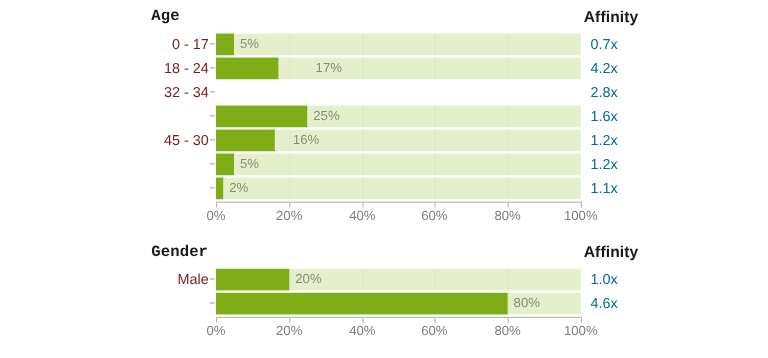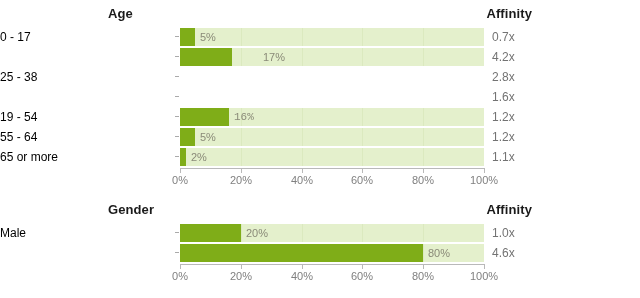--- a/index.html
+++ b/index.html
@@ -27,26 +27,27 @@
   
   .panel-header {
     position: absolute;
     top: 6px;
     left: 0;
     width: 640px;
     height: 20px;
   }
   .section-title {
     position: absolute;
-    left: 108px;
+    left: 126px;
     top: 0;
     font-size: 13px;
     font-weight: bold;
     color: #1a1a1a;
     letter-spacing: 0.1px;
+    font-family: Liberation Mono, monospace;
   }
   .affinity-title {
     position: absolute;
     right: 108px;
     top: 0;
     font-size: 13px;
     font-weight: bold;
     color: #1a1a1a;
     letter-spacing: 0.1px;
   }
@@ -63,22 +64,23 @@
     height: 18px;
     margin-bottom: 2px;
   }
   .cat-label {
     position: absolute;
     left: 0;
     top: 0;
     width: 174px;
     height: 18px;
     line-height: 18px;
+    text-align: right;
     font-size: 12px;
-    color: #000000;
+    color: #7f1d1d;
     white-space: nowrap;
   }
   .tick-dash {
     position: absolute;
     left: 175px;
     top: 8px;
     width: 4px;
     height: 1px;
     background: #aaaaaa;
   }
@@ -115,21 +117,21 @@
     white-space: nowrap;
     padding-left: 5px;
   }
   .affinity-value {
     position: absolute;
     left: 492px;
     top: 0;
     height: 18px;
     line-height: 18px;
     font-size: 12px;
-    color: #737373;
+    color: #0369a1;
     white-space: nowrap;
     text-align: center;
   }
 
   
   .axis {
     position: absolute;
     left: 180px;
     width: 305px;
     height: 20px;
@@ -174,68 +176,75 @@
           <div class="gridline" style="left: 61px;"></div>
           <div class="gridline" style="left: 122px;"></div>
           <div class="gridline" style="left: 182px;"></div>
           <div class="gridline" style="left: 243px;"></div>
           <div class="bar" style="width: 15px; background: rgb(127, 173, 24);"></div>
           <div class="bar-value" style="left: 15px;">5%</div>
         </div>
         <div class="affinity-value">0.7x</div>
       </div>
       <div class="row">
+        <div class="cat-label">18 - 24</div>
         <div class="tick-dash"></div>
         <div class="track">
           <div class="gridline" style="left: 61px;"></div>
           <div class="gridline" style="left: 122px;"></div>
           <div class="gridline" style="left: 182px;"></div>
           <div class="gridline" style="left: 243px;"></div>
           <div class="bar" style="width: 52px; background: rgb(127, 173, 24);"></div>
           <div class="bar-value" style="left: 52px; padding-left: 31px;">17%</div>
         </div>
         <div class="affinity-value">4.2x</div>
       </div>
       <div class="row">
-        <div class="cat-label">25 - 38</div>
+        <div class="cat-label">32 - 34</div>
         <div class="tick-dash"></div>
         <div class="affinity-value">2.8x</div>
       </div>
       <div class="row">
         <div class="tick-dash"></div>
+        <div class="track">
+          <div class="gridline" style="left: 61px;"></div>
+          <div class="gridline" style="left: 122px;"></div>
+          <div class="gridline" style="left: 182px;"></div>
+          <div class="gridline" style="left: 243px;"></div>
+          <div class="bar" style="width: 76px; background: rgb(127, 173, 24);"></div>
+          <div class="bar-value" style="left: 76px;">25%</div>
+        </div>
         <div class="affinity-value">1.6x</div>
       </div>
       <div class="row">
-        <div class="cat-label">19 - 54</div>
+        <div class="cat-label">45 - 30</div>
         <div class="tick-dash"></div>
         <div class="track">
           <div class="gridline" style="left: 61px;"></div>
           <div class="gridline" style="left: 122px;"></div>
           <div class="gridline" style="left: 182px;"></div>
           <div class="gridline" style="left: 243px;"></div>
           <div class="bar" style="width: 49px; background: rgb(127, 173, 24);"></div>
-          <div class="bar-value" style="left: 49px; font-family: Liberation Mono, monospace;">16%</div>
+          <div class="bar-value" style="left: 59px;">16%</div>
         </div>
         <div class="affinity-value">1.2x</div>
       </div>
       <div class="row">
-        <div class="cat-label">55 - 64</div>
         <div class="tick-dash"></div>
         <div class="track">
           <div class="gridline" style="left: 61px;"></div>
           <div class="gridline" style="left: 122px;"></div>
           <div class="gridline" style="left: 182px;"></div>
           <div class="gridline" style="left: 243px;"></div>
           <div class="bar" style="width: 15px; background: rgb(127, 173, 24);"></div>
           <div class="bar-value" style="left: 15px;">5%</div>
         </div>
         <div class="affinity-value">1.2x</div>
       </div>
       <div class="row">
-        <div class="cat-label">65 or more</div>
         <div class="tick-dash"></div>
         <div class="track">
           <div class="gridline" style="left: 61px;"></div>
           <div class="gridline" style="left: 122px;"></div>
           <div class="gridline" style="left: 182px;"></div>
           <div class="gridline" style="left: 243px;"></div>
           <div class="bar" style="width: 6px; background: rgb(127, 173, 24);"></div>
           <div class="bar-value" style="left: 6px;">2%</div>
         </div>
         <div class="affinity-value">1.1x</div>

